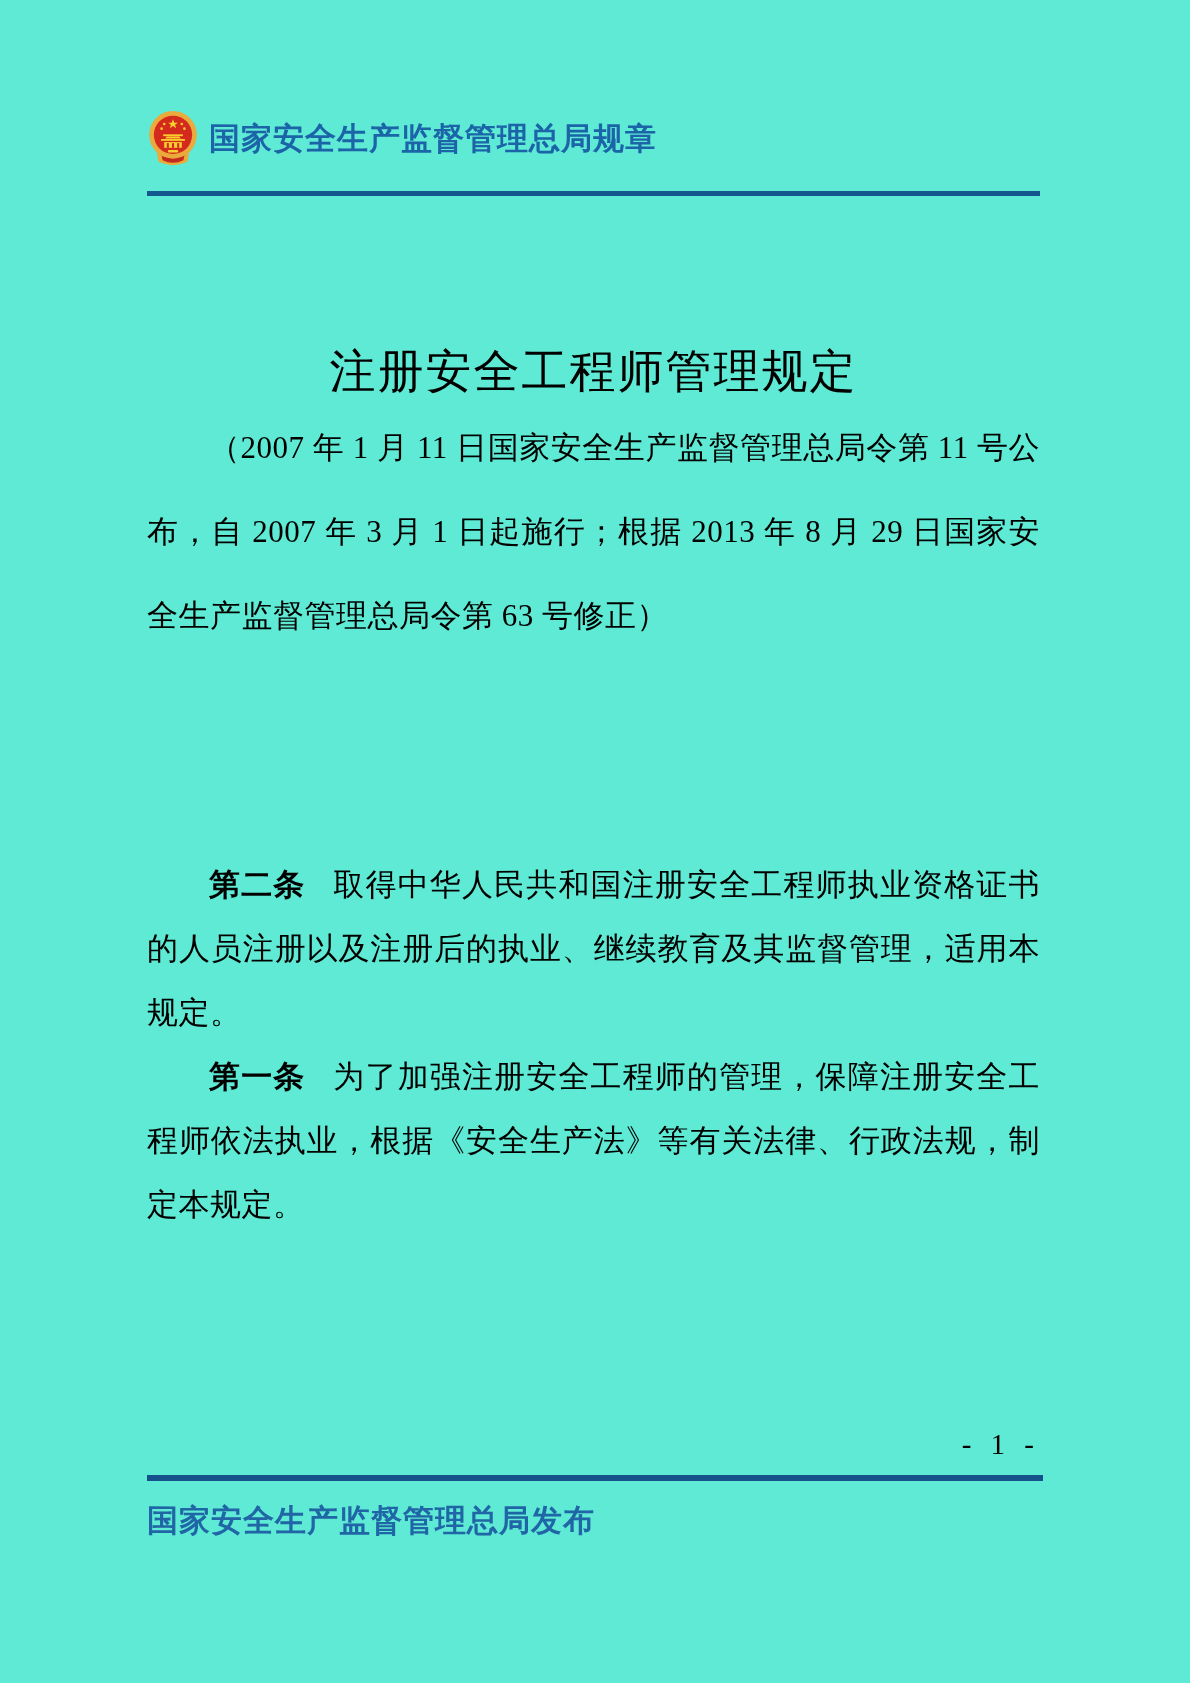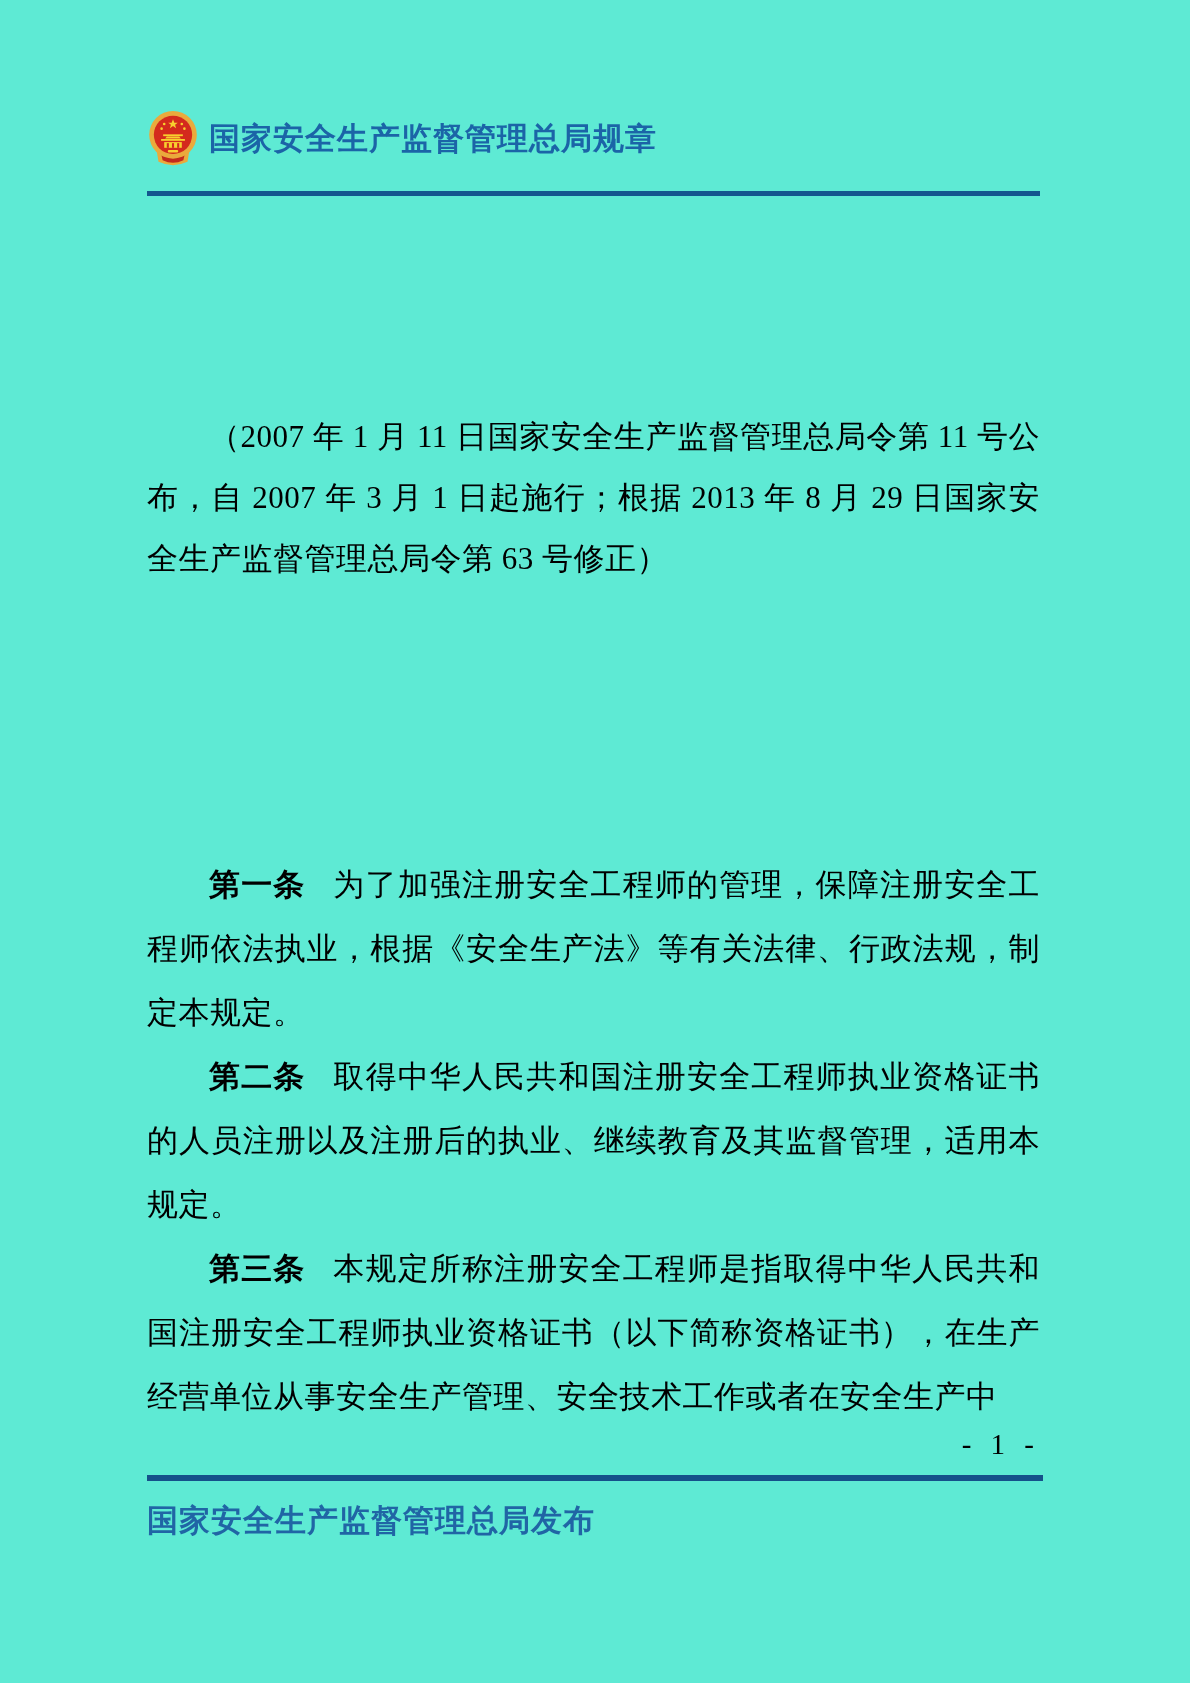--- a/index.html
+++ b/index.html
@@ -48,21 +48,21 @@
     font-weight: normal;
     line-height: 1.2;
     letter-spacing: 2px;
   }
   .preamble {
     position: absolute;
     left: 147px; top: 406px;
     width: 893px;
     margin: 0;
     font-size: 31px;
-    line-height: 61px;
+    line-height: 84px;
     text-indent: 2em;
     text-align: justify;
     letter-spacing: 0.5px;
   }
 
   
   .chapter {
     position: absolute;
     left: 147px; top: 738px;
     width: 893px;
@@ -142,36 +142,34 @@
       <rect x="33" y="62" width="34" height="11" fill="#f7d02e"></rect>
       <rect x="38" y="64" width="4" height="9" fill="#d42a1d"></rect>
       <rect x="48" y="64" width="4" height="9" fill="#d42a1d"></rect>
       <rect x="58" y="64" width="4" height="9" fill="#d42a1d"></rect>
       <rect x="40" y="77" width="20" height="5" rx="2" fill="#f7d02e"></rect>
     </svg>
     <span class="header-label">国家安全生产监督管理总局规章</span>
   </div>
   <div class="header-rule"></div>
 
+  <h1 class="doc-title">注册安全工程师管理规定</h1>
 
   <p class="preamble">（2007 年 1 月 11 日国家安全生产监督管理总局令第 11 号公布，自 2007 年 3 月 1 日起施行；根据 2013 年 8 月 29 日国家安全生产监督管理总局令第 63 号修正）</p>
 
 
   <div class="articles">
 
       <p class="article">
-        <span class="art-num">第一条</span><span>为了加强注册安全工程师的管理，保障注册安全工程师依法执业，根据《安全生产法》等有关法律、行政法规，制定本规定。</span>
-      </p>
-
-      <p class="article">
         <span class="art-num">第二条</span><span>取得中华人民共和国注册安全工程师执业资格证书的人员注册以及注册后的执业、继续教育及其监督管理，适用本规定。</span>
       </p>
 
       <p class="article">
-        <span class="art-num">第三条</span><span>本规定所称注册安全工程师是指取得中华人民共和国注册安全工程师执业资格证书（以下简称资格证书），在生产经营单位从事安全生产管理、安全技术工作或者在安全生产中</span>
+        <span class="art-num">第一条</span><span>为了加强注册安全工程师的管理，保障注册安全工程师依法执业，根据《安全生产法》等有关法律、行政法规，制定本规定。</span>
       </p>
+
     </div>
 
   <div class="page-number">- 1 -</div>
   <div class="footer-rule"></div>
   <div class="footer-publisher">国家安全生产监督管理总局发布</div>
 
 </div>
 
 </body></html>

